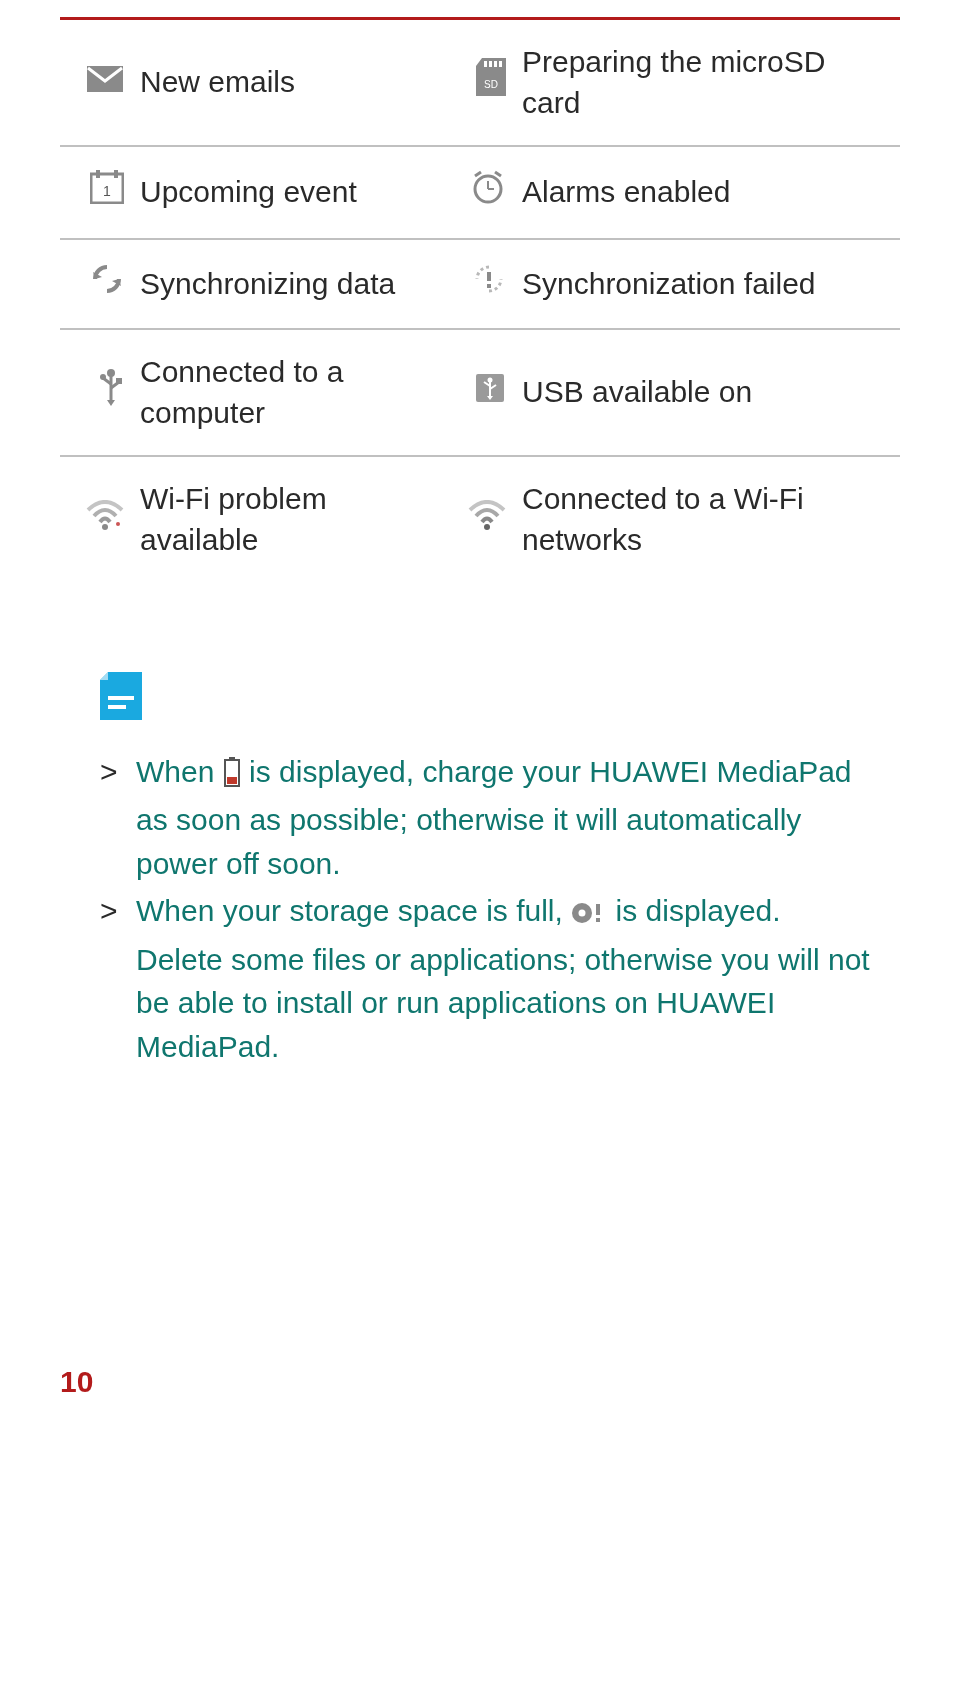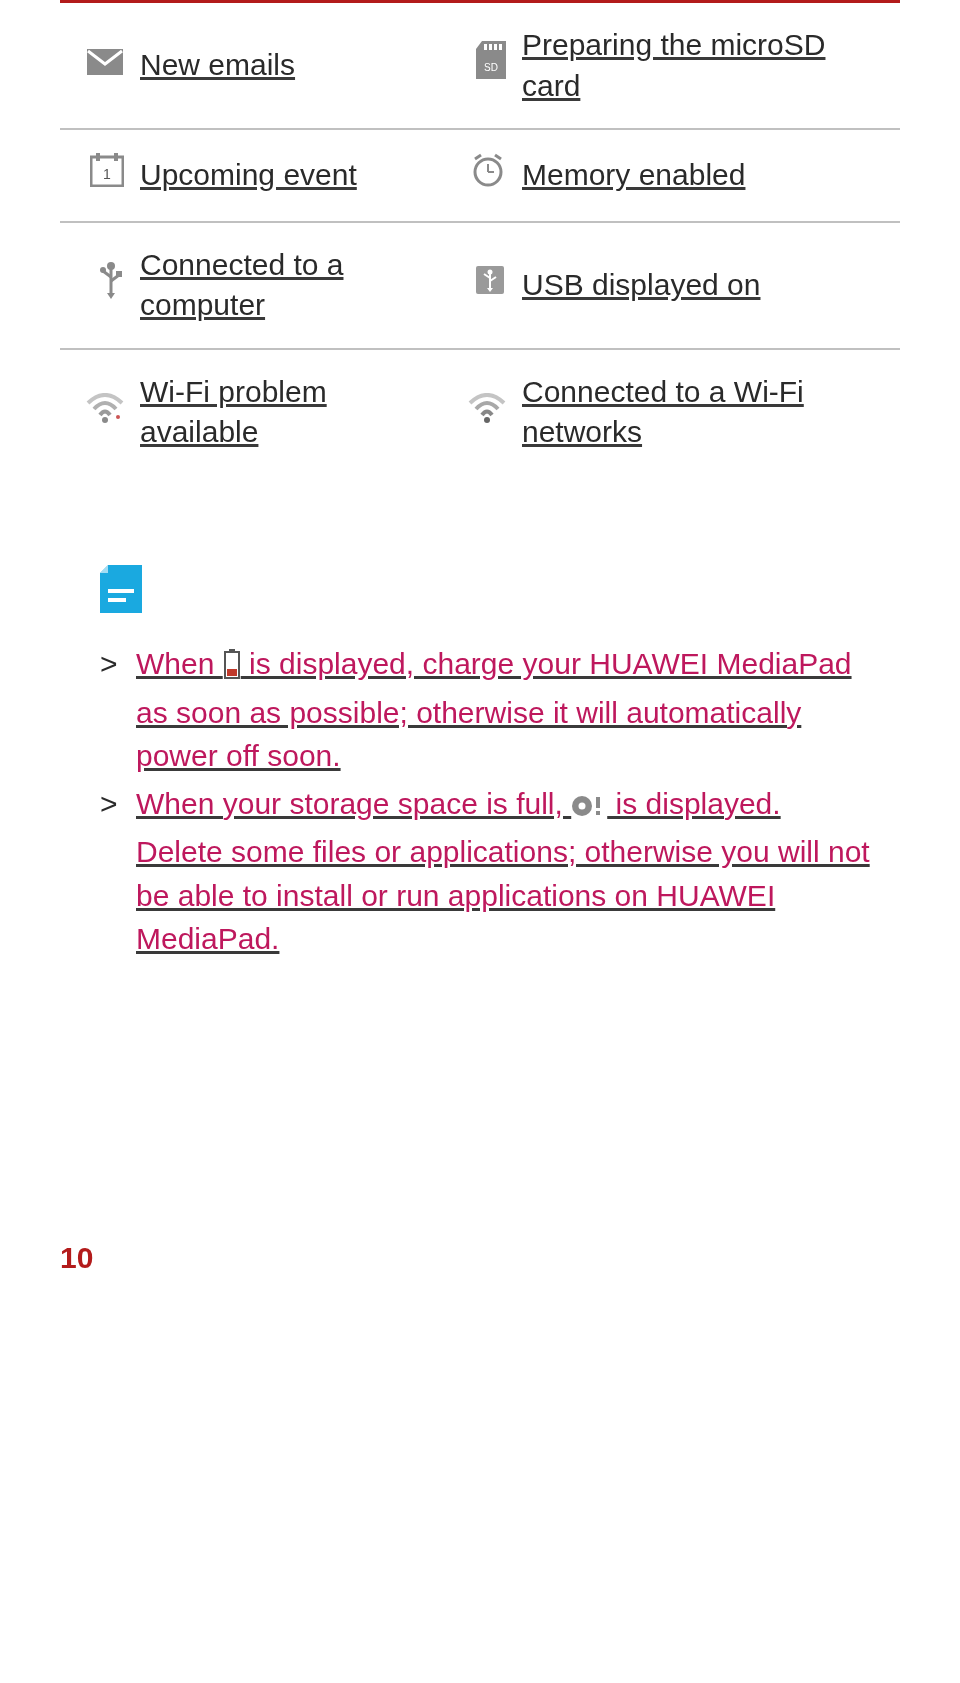--- a/index.html
+++ b/index.html
@@ -5,22 +5,21 @@
   * { box-sizing: border-box; }
   body {
     margin: 0;
     padding: 0;
     font-family: Arial, Helvetica, sans-serif;
     background: #ffffff;
     width: 960px;
     color: #3a3a3a;
   }
   .page {
-    padding: 0 60px;
-    text-decoration: underline;
+    padding: 17px 60px;
   }
   .icon-table {
     width: 100%;
     border-collapse: collapse;
   }
   .icon-table tr {
     border-top: 2px solid #c0c0c0;
   }
   .icon-table tr.topaccent {
     border-top: 3px solid #b31b1b;
@@ -42,21 +41,21 @@
   .label-cell { width: 310px; }
   .icon {
     display: inline-block;
     vertical-align: middle;
   }
   .note-block {
     margin-top: 90px;
     padding: 0 30px 0 40px;
     font-size: 30px;
     line-height: 1.45;
-    color: #be185d;
+    color: #0f766e;
   }
   .note-head {
     margin-bottom: 18px;
   }
   .note-item {
     position: relative;
     padding-left: 36px;
     margin-top: 4px;
   }
   .note-item::before {
@@ -126,25 +125,45 @@
       <td class="label-cell">Upcoming event</td>
       <td class="icon-cell"><span class="icon">
         <svg width="36" height="36" viewBox="0 0 36 36">
                 <circle cx="18" cy="20" r="13" fill="none" stroke="#8a8a8a" stroke-width="3"></circle>
                 <line x1="18" y1="20" x2="18" y2="12" stroke="#8a8a8a" stroke-width="2"></line>
                 <line x1="18" y1="20" x2="24" y2="20" stroke="#8a8a8a" stroke-width="2"></line>
                 <line x1="5" y1="7" x2="11" y2="3" stroke="#8a8a8a" stroke-width="3"></line>
                 <line x1="31" y1="7" x2="25" y2="3" stroke="#8a8a8a" stroke-width="3"></line>
               </svg>
       </span></td>
-      <td>Memory enabled</td>
-    </tr>
-
-
-
+      <td>Alarms enabled</td>
+    </tr>
+
+
+
+    <tr>
+      <td class="icon-cell"><span class="icon">
+        <svg width="34" height="34" viewBox="0 0 34 34">
+                <path d="M17 5 A12 12 0 0 0 5 17" fill="none" stroke="#8a8a8a" stroke-width="4"></path>
+                <path d="M17 29 A12 12 0 0 0 29 17" fill="none" stroke="#8a8a8a" stroke-width="4"></path>
+                <path d="M3 10 L5 17 L12 15 Z" fill="#8a8a8a"></path>
+                <path d="M31 24 L29 17 L22 19 Z" fill="#8a8a8a"></path>
+              </svg>
+      </span></td>
+      <td class="label-cell">Synchronizing data</td>
+      <td class="icon-cell"><span class="icon">
+        <svg width="34" height="34" viewBox="0 0 34 34">
+                <path d="M17 5 A12 12 0 0 0 5 17" fill="none" stroke="#b8b8b8" stroke-width="3" stroke-dasharray="3,3"></path>
+                <path d="M17 29 A12 12 0 0 0 29 17" fill="none" stroke="#b8b8b8" stroke-width="3" stroke-dasharray="3,3"></path>
+                <rect x="15" y="10" width="4" height="9" fill="#8a8a8a"></rect>
+                <rect x="15" y="22" width="4" height="4" fill="#8a8a8a"></rect>
+              </svg>
+      </span></td>
+      <td>Synchronization failed</td>
+    </tr>
 
     <tr>
       <td class="icon-cell"><span class="icon">
         <svg width="26" height="38" viewBox="0 0 26 38">
                 <circle cx="13" cy="5" r="4" fill="#8a8a8a"></circle>
                 <line x1="13" y1="5" x2="13" y2="32" stroke="#8a8a8a" stroke-width="3"></line>
                 <path d="M13 16 L5 10" stroke="#8a8a8a" stroke-width="3"></path>
                 <circle cx="5" cy="9" r="3" fill="#8a8a8a"></circle>
                 <path d="M13 20 L21 14" stroke="#8a8a8a" stroke-width="3"></path>
                 <rect x="18" y="10" width="6" height="6" fill="#8a8a8a"></rect>
@@ -155,21 +174,21 @@
       <td class="icon-cell"><span class="icon">
         <svg width="32" height="32" viewBox="0 0 32 32">
                 <rect x="2" y="2" width="28" height="28" fill="#9a9a9a" rx="2"></rect>
                 <circle cx="16" cy="8" r="2.5" fill="#fff"></circle>
                 <line x1="16" y1="8" x2="16" y2="24" stroke="#fff" stroke-width="2"></line>
                 <path d="M16 14 L10 10" stroke="#fff" stroke-width="2"></path>
                 <path d="M16 17 L22 13" stroke="#fff" stroke-width="2"></path>
                 <path d="M13 24 L19 24 L16 28 Z" fill="#fff"></path>
               </svg>
       </span></td>
-      <td>USB displayed on</td>
+      <td>USB available on</td>
     </tr>
 
     <tr>
       <td class="icon-cell"><span class="icon">
         <svg width="38" height="30" viewBox="0 0 38 30">
                 <path d="M2 10 Q19 -6 36 10" fill="none" stroke="#c4c4c4" stroke-width="4"></path>
                 <path d="M8 16 Q19 4 30 16" fill="none" stroke="#b0b0b0" stroke-width="4"></path>
                 <path d="M14 22 Q19 15 24 22" fill="none" stroke="#9a9a9a" stroke-width="4"></path>
                 <circle cx="19" cy="27" r="3" fill="#8a8a8a"></circle>
                 <circle cx="32" cy="24" r="2" fill="#c55"></circle>

